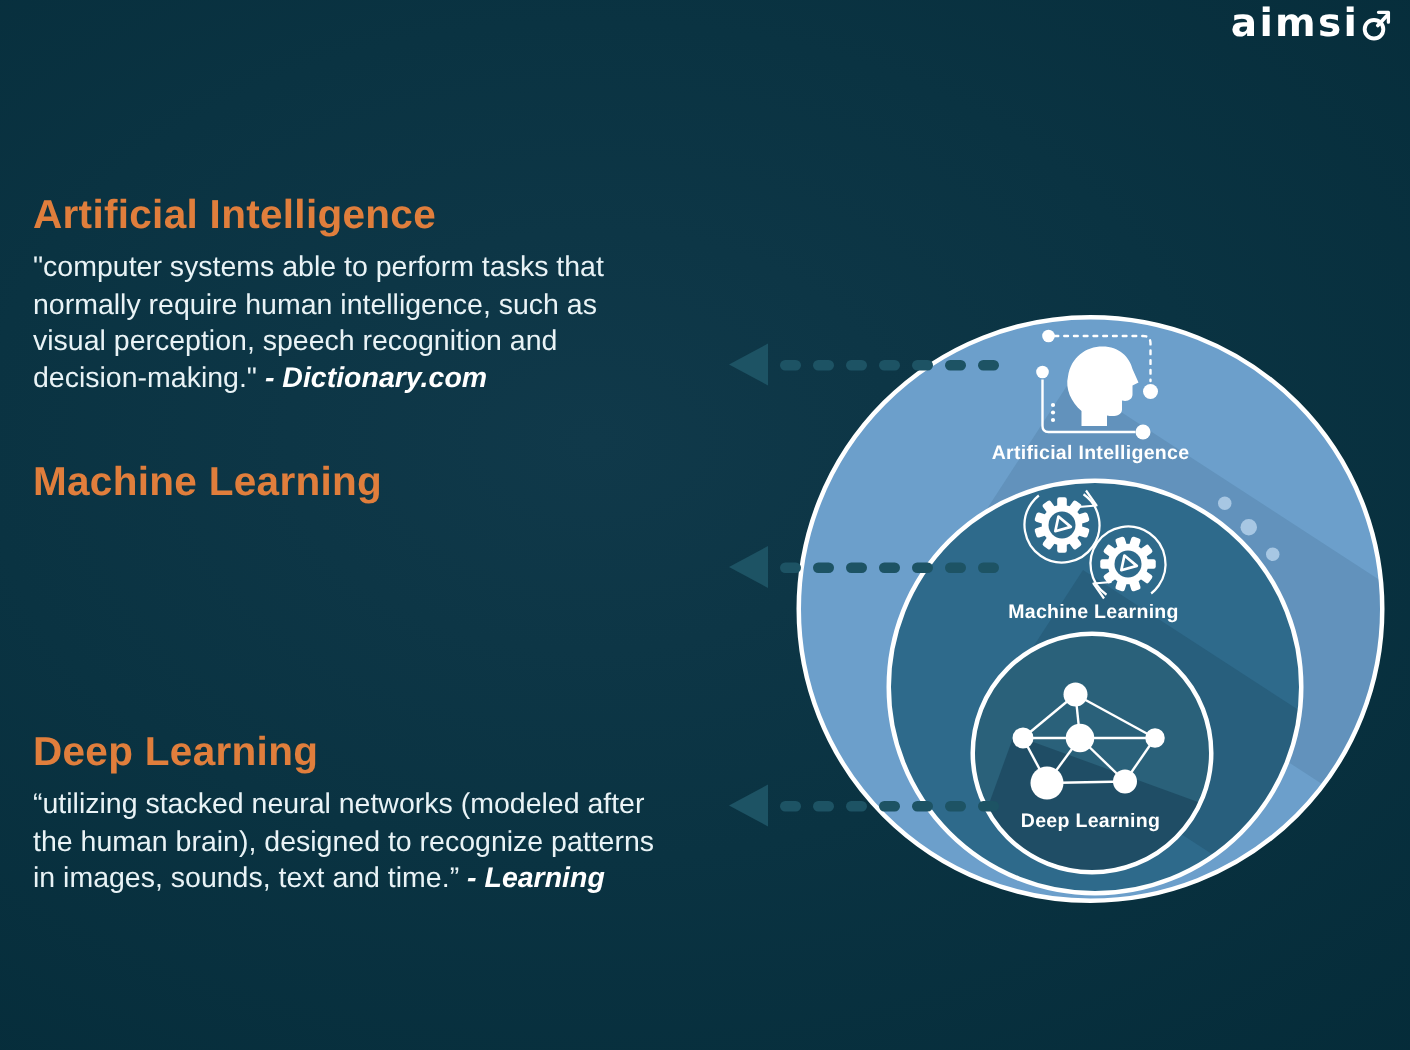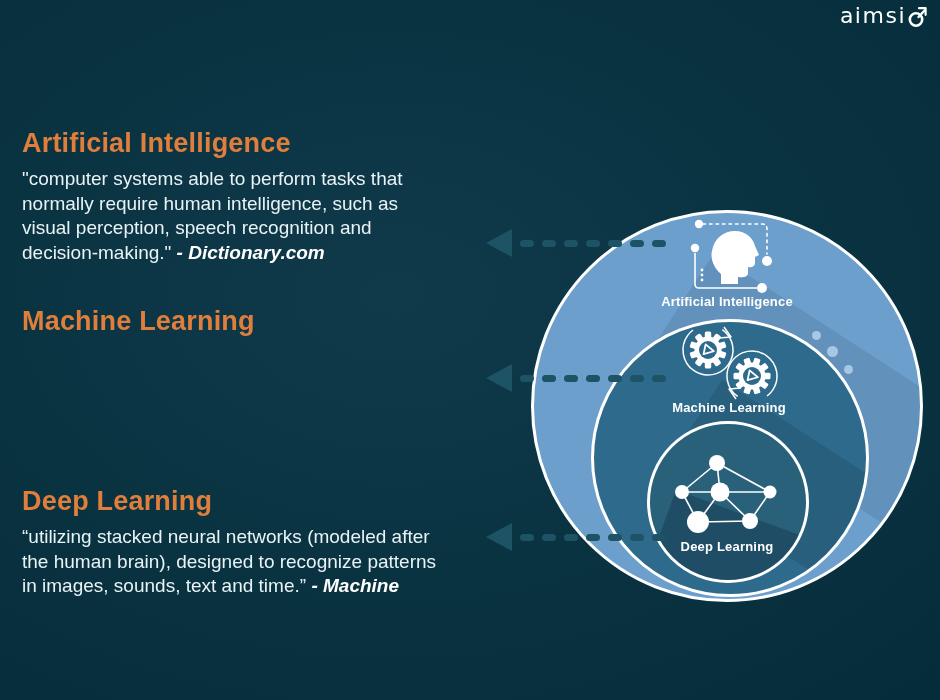--- a/index.html
+++ b/index.html
@@ -3,21 +3,21 @@
 <meta charset="utf-8">
 <style>
   html,body{margin:0;padding:0;background:#02222e;}
   .stage{
     position:relative;width:940px;height:700px;overflow:hidden;
     background:radial-gradient(ellipse 900px 620px at 42% 42%, #10394a 0%, #0a3342 45%, #042a37 100%);
     font-family:"Liberation Sans", sans-serif;
   }
   
   .logo{position:absolute;top:3px;right:10px;display:flex;align-items:flex-end;color:#fff;}
-  .logo .txt{font-family:"DejaVu Sans", sans-serif;font-size:22px;letter-spacing:1.5px;line-height:24px;}
+  .logo .txt{font-family:"DejaVu Sans", sans-serif;font-size:26px;letter-spacing:1.5px;line-height:24px;font-weight:bold;}
   .logo svg{margin-left:1px;}
   
   .section{position:absolute;left:22px;width:490px;}
   .section h2{margin:0 0 8px 0;font-size:27px;font-weight:bold;color:#E07E3C;letter-spacing:.2px;}
   .section p{margin:0;font-size:19px;line-height:24.5px;color:#E9F3F6;white-space:pre-line;}
   .section .attr{font-weight:bold;font-style:italic;color:#fff;white-space:normal;}
   #sec-ai{top:128px;} #sec-ml{top:306px;} #sec-dl{top:486px;}
   
   .ring{position:absolute;box-sizing:border-box;border:3px solid #fff;border-radius:50%;overflow:hidden;}
   .ring .wedge{position:absolute;transform-origin:0 0;}
@@ -68,21 +68,21 @@
   </div>
 
   <div class="section" id="sec-ml">
     <h2>Machine Learning</h2>
   </div>
 
   <div class="section" id="sec-dl">
     <h2>Deep Learning</h2>
     <p><span>“utilizing stacked neural networks (modeled after
 the human brain), designed to recognize patterns
-in images, sounds, text and time.”</span> <span class="attr">- Machine</span></p>
+in images, sounds, text and time.”</span> <span class="attr">- Learning</span></p>
   </div>
 
   <div class="ring" id="ring-outer">
     <div class="wedge"></div>
   </div>
   <div class="ring" id="ring-middle">
     <div class="wedge"></div>
   </div>
   <div class="ring" id="ring-inner">
     <div class="wedge"></div>

